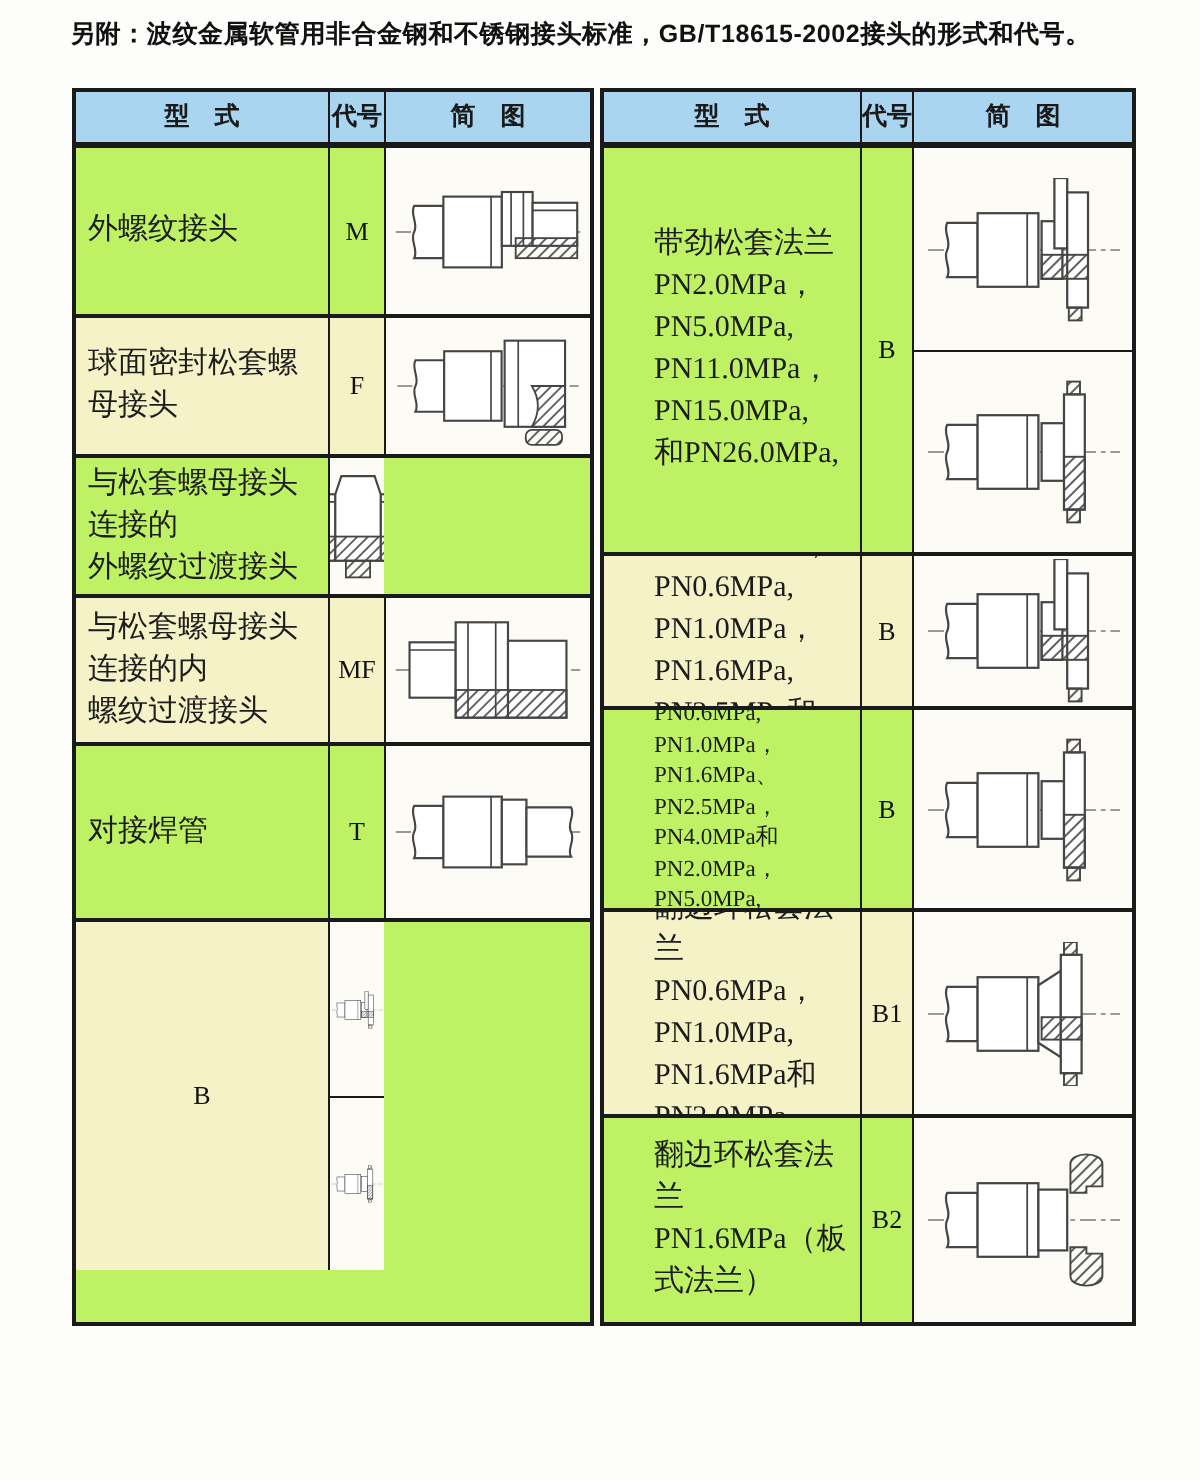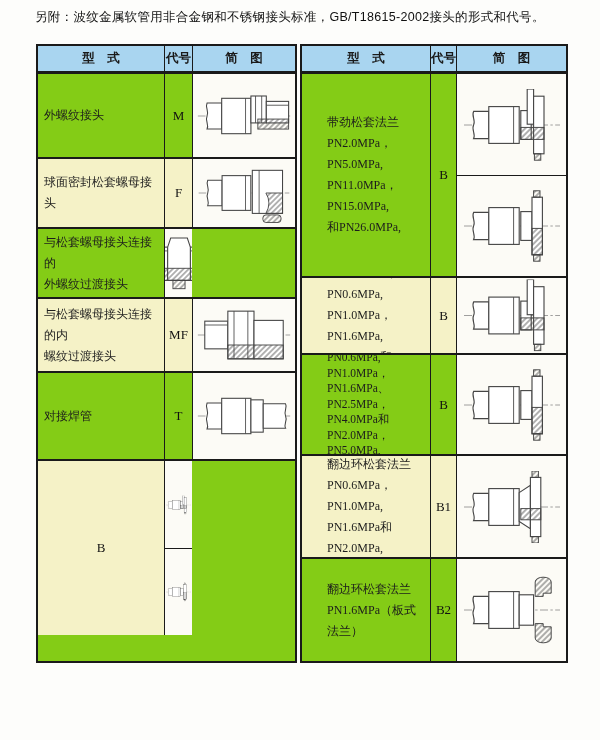--- a/index.html
+++ b/index.html
@@ -7,35 +7,35 @@
     width:600px;height:740px;
     background:#fdfdfb;
     font-family:"Liberation Serif","DejaVu Serif",serif;
     color:#1c1c1c;
     position:relative;
   }
   .page{position:absolute;inset:0;background:#fdfdfb;overflow:hidden;}
   .title{
     position:absolute;left:35px;top:9px;width:540px;
     font-family:"Liberation Sans","DejaVu Sans",sans-serif;
-    font-weight:normal;font-size:12.5px;letter-spacing:.3px;color:#111;
+    font-weight:bold;font-size:12.5px;letter-spacing:.3px;color:#111;
   }
   .tables{position:absolute;left:36px;top:44px;display:flex;gap:3px;}
-  .tbl{border:2px solid #1a1a1a;background:#84cc16;}
+  .tbl{border:2px solid #1a1a1a;background:#bef264;}
   .t-left{width:257px;}
   .t-right{width:264px;}
   .row{display:grid;box-sizing:border-box;border-top:2px solid #1a1a1a;}
   .row:first-child{border-top:none;}
   .t-left .row{grid-template-columns:126px 28px 1fr;}
   .t-right .row{grid-template-columns:128px 26px 1fr;}
   .cell{box-sizing:border-box;border-left:1.5px solid #1a1a1a;display:flex;align-items:center;overflow:hidden;}
   .cell:first-child{border-left:none;}
   .row.header{background:#a9d5f0;border-bottom:1px solid #1a1a1a;}
   .row.header .cell{justify-content:center;font-weight:bold;font-size:12.5px;color:#1a1a1a;}
-  .type{padding:3px 4px 3px 6px;font-size:12px;line-height:21px;white-space:pre-line;}
+  .type{padding:3px 4px 3px 6px;font-size:15px;line-height:21px;white-space:pre-line;}
   .t-right .type{line-height:21px;padding-left:25px;}
   .type.tight{line-height:15.5px;font-size:11.5px;}
   .code{justify-content:center;font-size:13px;color:#111;}
   .yellow{background:#f5f2c7;}
   .diagram{justify-content:center;background:#fcfbf6;flex-direction:column;padding:0;}
   .half{width:100%;height:50%;display:flex;align-items:center;justify-content:center;box-sizing:border-box;}
   .half + .half{border-top:1.5px solid #1a1a1a;}
   .diag{width:100px;height:78px;display:block;}
   .t-right .diag{width:104px;height:82px;}
   .half .diag{height:74px;}

